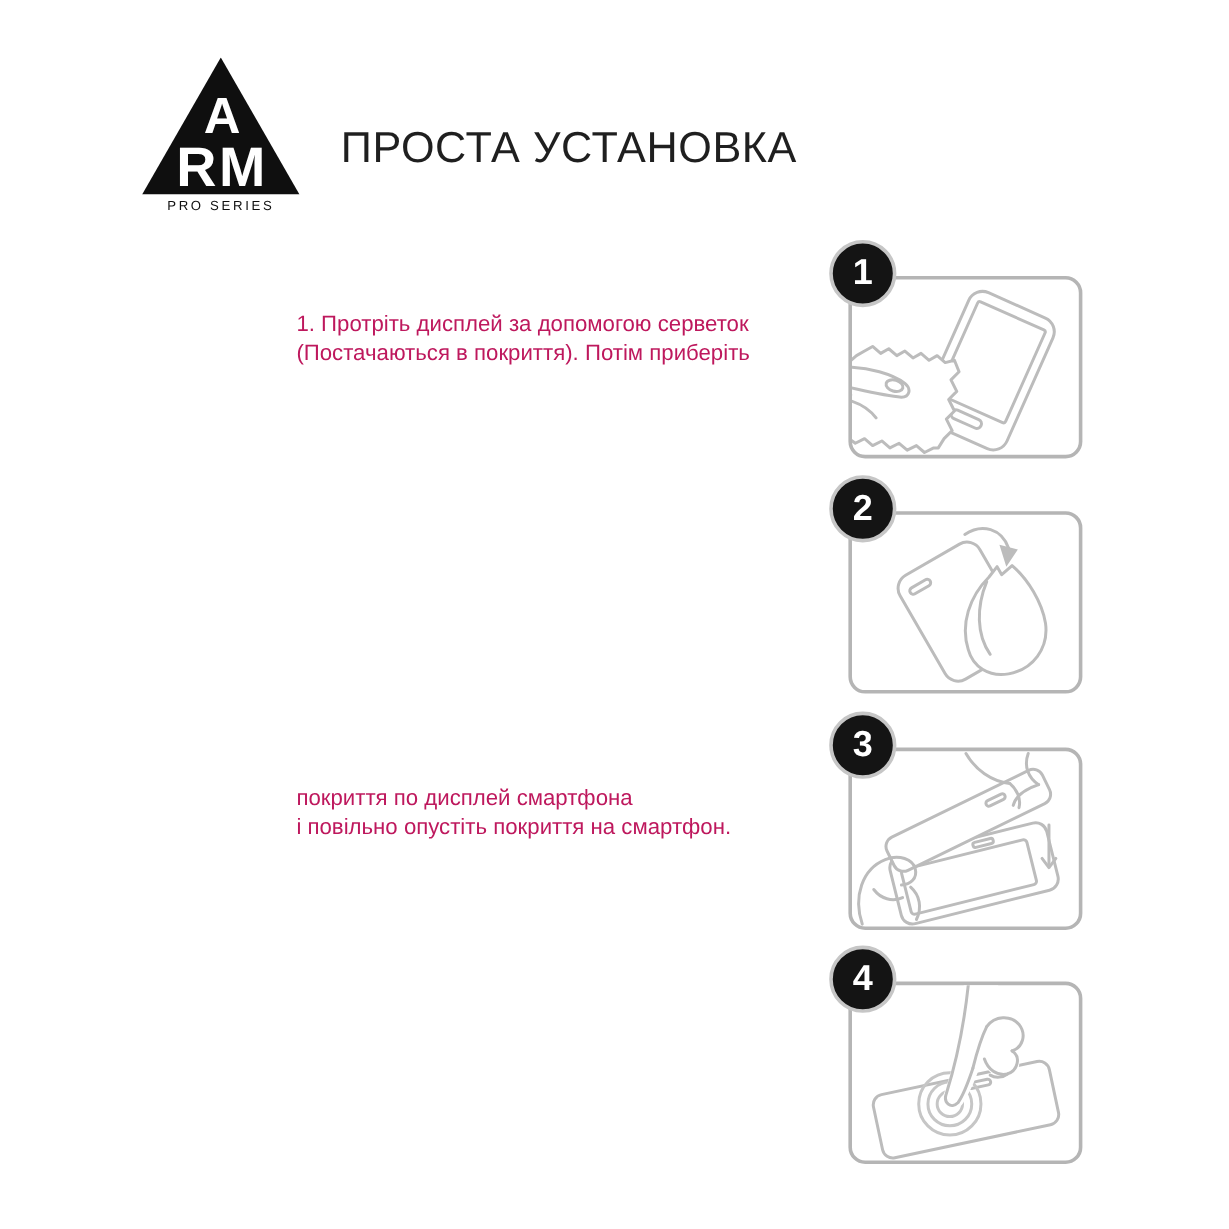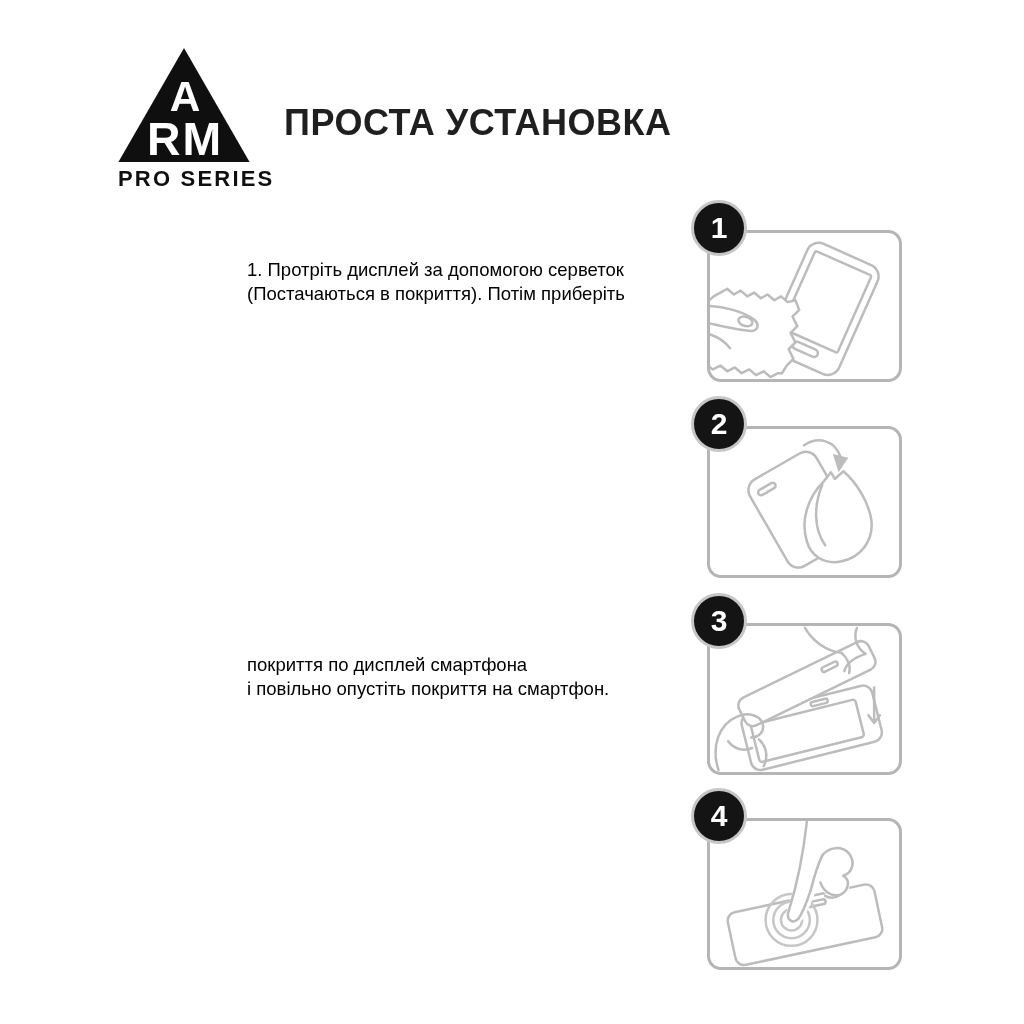--- a/index.html
+++ b/index.html
@@ -7,32 +7,32 @@
     position:relative;width:1024px;height:1024px;background:#ffffff;
     font-family:"Liberation Sans",sans-serif;overflow:hidden;
   }
   
   .logo{position:absolute;left:118px;top:48px;width:132px;}
   .logo-tri{display:block;width:132px;height:114px;}
   .logo-letter{fill:#ffffff;font-weight:700;font-family:"Liberation Sans",sans-serif;}
   .logo-a{font-size:42px;}
   .logo-rm{font-size:46px;letter-spacing:2px;}
   .logo-series{
-    margin-top:4px;text-align:center;font-weight:700;font-size:22px;
+    margin-top:4px;text-align:center;font-weight:400;font-size:11px;
     letter-spacing:2.2px;color:#0f0f0f;white-space:nowrap;
   }
   
   .title{
     position:absolute;left:284px;top:102px;margin:0;
-    font-size:36px;font-weight:700;color:#1f1f1f;letter-spacing:.5px;white-space:nowrap;text-align:center;
+    font-size:36px;font-weight:400;color:#1f1f1f;letter-spacing:.5px;white-space:nowrap;text-align:center;
   }
   
   .step-text{
     position:absolute;left:247px;font-size:18.5px;line-height:23.5px;
-    color:#000000;white-space:nowrap;
+    color:#be185d;white-space:nowrap;
   }
   .step-text-1{top:258px;}
   .step-text-2{top:486px;}
   .step-text-3{top:653px;}
   .step-text-4{top:848px;}
   
   .illus{
     position:absolute;left:707px;width:195px;height:152px;box-sizing:border-box;
     border:3px solid #b5b5b5;border-radius:14px;background:#fff;
   }

